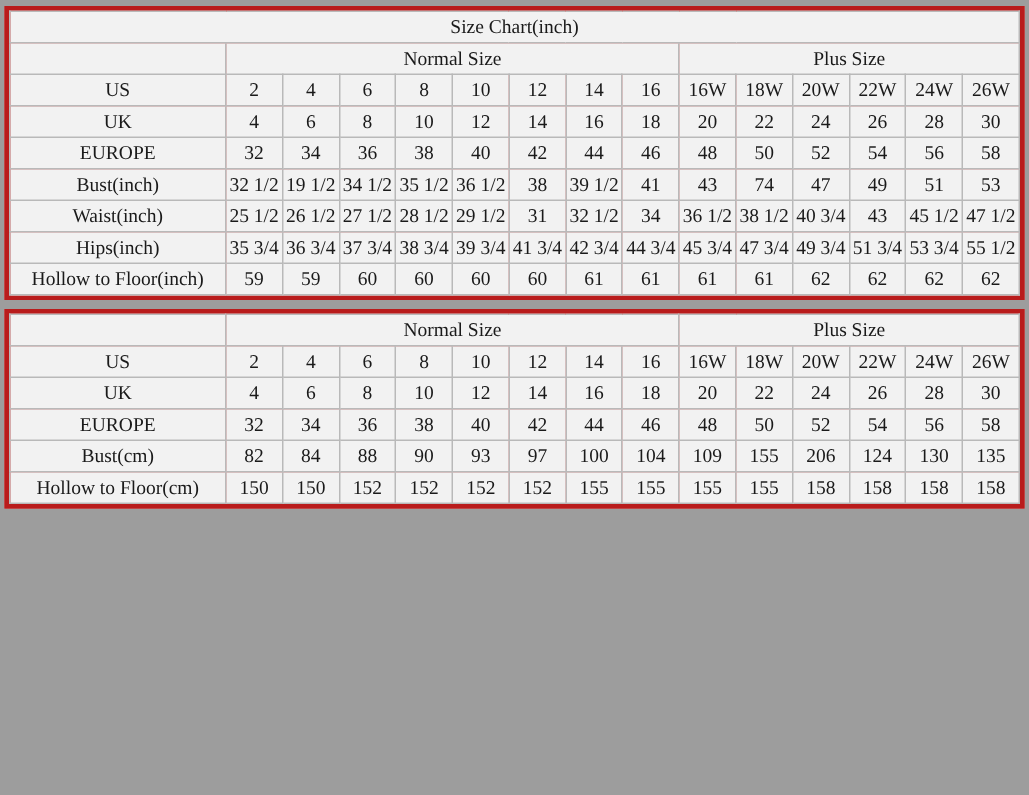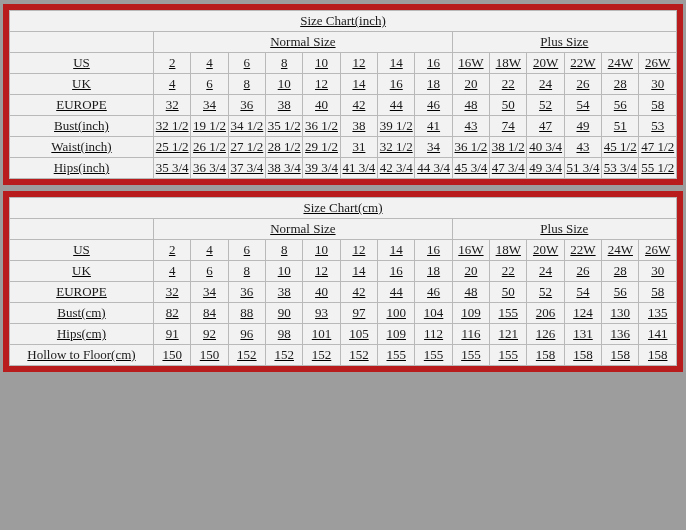--- a/index.html
+++ b/index.html
@@ -17,23 +17,22 @@
     width: 686px;
     height: 530px;
     box-sizing: border-box;
     padding: 4px 3px;
     display: flex;
     flex-direction: column;
     gap: 6px;
   }
   .chart-block {
     background: #ef4444;
-    border: 6px solid #b91c1c;
+    border: 3px solid #b91c1c;
     box-sizing: border-box;
-    text-decoration: underline;
   }
   table.size-table {
     border-collapse: collapse;
     width: 100%;
     table-layout: fixed;
   }
   table.size-table td {
     border: 1px solid #b9b9b9;
     text-align: center;
     vertical-align: middle;
@@ -192,34 +191,48 @@
           <td class="val small">42 3/4</td>
           <td class="val small">44 3/4</td>
           <td class="val small">45 3/4</td>
           <td class="val small">47 3/4</td>
           <td class="val small">49 3/4</td>
           <td class="val small">51 3/4</td>
           <td class="val small">53 3/4</td>
           <td class="val small">55 1/2</td>
         </tr>
 
+        <tr>
+          <td class="rowhead r-label-wide">Hollow to Floor(inch)</td>
+          <td class="val">59</td>
+          <td class="val">59</td>
+          <td class="val">60</td>
+          <td class="val">60</td>
+          <td class="val">60</td>
+          <td class="val">60</td>
+          <td class="val">61</td>
+          <td class="val">61</td>
+          <td class="val">61</td>
+          <td class="val">61</td>
+          <td class="val">62</td>
+          <td class="val">62</td>
+          <td class="val">62</td>
+          <td class="val">62</td>
+        </tr>
       </tbody>
     </table>
   </div>
 
   <div class="chart-block">
     <table class="size-table">
       <colgroup>
         <col style="width:144px">
         <col span="14">
       </colgroup>
       <tbody>
-        <tr>
-          <td class="title-cell" colspan="15">Size Chart(cm)</td>
-        </tr>
         <tr>
           <td class="blank-cell"></td>
           <td class="group-cell" colspan="8">Normal Size</td>
           <td class="group-cell" colspan="6">Plus Size</td>
         </tr>
 
         <tr>
           <td class="rowhead">US</td>
           <td class="val">2</td>
           <td class="val">4</td>
@@ -285,37 +298,20 @@
           <td class="val">104</td>
           <td class="val">109</td>
           <td class="val">155</td>
           <td class="val">206</td>
           <td class="val">124</td>
           <td class="val">130</td>
           <td class="val">135</td>
         </tr>
 
 
-        <tr>
-          <td class="rowhead">Hips(cm)</td>
-          <td class="val">91</td>
-          <td class="val">92</td>
-          <td class="val">96</td>
-          <td class="val">98</td>
-          <td class="val">101</td>
-          <td class="val">105</td>
-          <td class="val">109</td>
-          <td class="val">112</td>
-          <td class="val">116</td>
-          <td class="val">121</td>
-          <td class="val">126</td>
-          <td class="val">131</td>
-          <td class="val">136</td>
-          <td class="val">141</td>
-        </tr>
 
         <tr>
           <td class="rowhead r-label-wide">Hollow to Floor(cm)</td>
           <td class="val">150</td>
           <td class="val">150</td>
           <td class="val">152</td>
           <td class="val">152</td>
           <td class="val">152</td>
           <td class="val">152</td>
           <td class="val">155</td>

